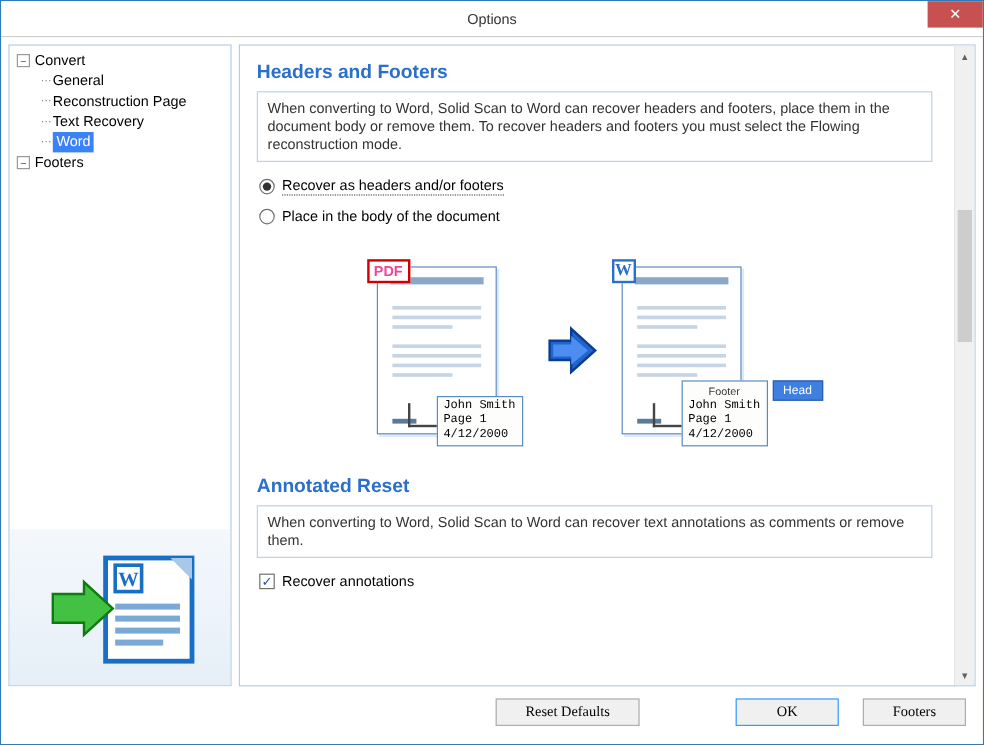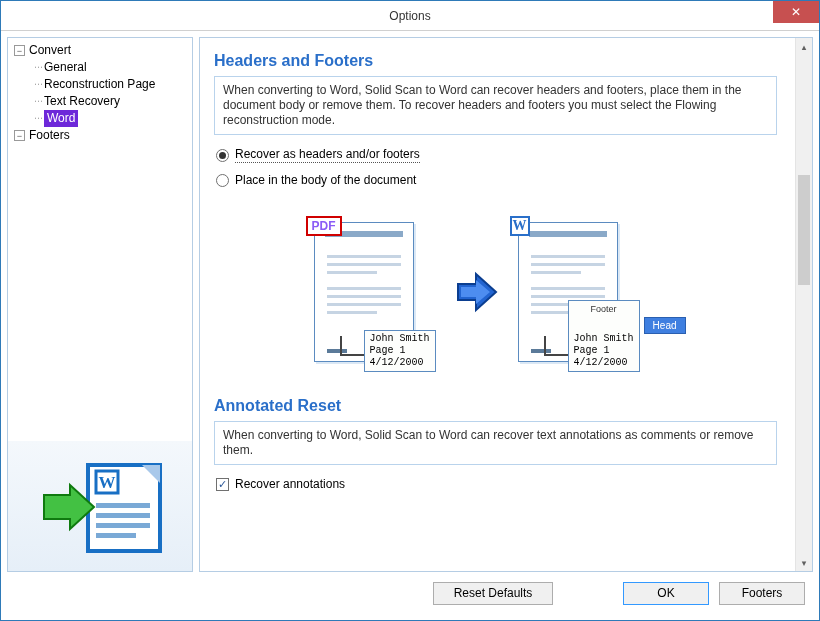--- a/index.html
+++ b/index.html
@@ -95,21 +95,21 @@
   .dots {
     color: #888;
     margin-right: 2px;
     font-size: 9px;
     letter-spacing: -1px;
   }
   .tree-child {
     padding-left: 24px;
   }
   .tree-selected {
-    background: #6d28d9;
+    background: #3b82f6;
     color: #fff;
     padding: 0 3px;
     display: inline-block;
   }
   .sidebar-illus {
     height: 130px;
     background: linear-gradient(#f4f8fc, #e6eff8);
     display: flex;
     align-items: center;
     justify-content: center;
@@ -236,21 +236,21 @@
     background: #c6d4e3;
   }
   .badge {
     position: absolute;
     top: -6px; left: -8px;
     padding: 1px 4px;
     font-weight: bold;
     font-size: 12px;
     border: 2px solid;
   }
-  .badge.pdf { color: #8b5cf6; border-color: #d00000; background: #fff; }
+  .badge.pdf { color: #ec4899; border-color: #d00000; background: #fff; }
   .badge.w {
     color: #2a6fc9; border-color: #2a6fc9; background: #fff;
     font-family: "Times New Roman", serif;
     font-size: 14px;
     width: 20px; text-align: center;
     padding: 0;
   }
   .callout {
     position: absolute;
     left: 50px;
@@ -261,21 +261,21 @@
     font-size: 10px;
     line-height: 12px;
     padding: 2px 5px;
     white-space: nowrap;
   }
   .callout-title {
     font-family: "Segoe UI", sans-serif;
     font-size: 9px;
     text-align: center;
     color: #333;
-    margin-bottom: 18px;
+    margin-bottom: 1px;
   }
   .connector {
     position: absolute;
     left: 26px; bottom: 6px;
     width: 30px; height: 20px;
     border-left: 2px solid #444;
     border-bottom: 2px solid #444;
   }
   .connector::after {
     content: "";
@@ -293,23 +293,24 @@
     color: #fff;
     font-size: 10px;
     padding: 2px 8px;
     border: 1px solid #2a5fb0;
   }
   .button-row {
     height: 42px;
     display: flex;
     align-items: center;
     justify-content: flex-end;
-    gap: 10px;
+    gap: 20px;
     padding: 0 8px;
     background: #fff;
+    font-family: Liberation Serif, serif;
   }
   .button-row .spacer { flex: 1; }
   .btn {
     min-width: 86px;
     height: 23px;
     border: 1px solid #adadad;
     background: #f0f0f0;
     font-size: 12px;
     color: #000;
     cursor: pointer;

